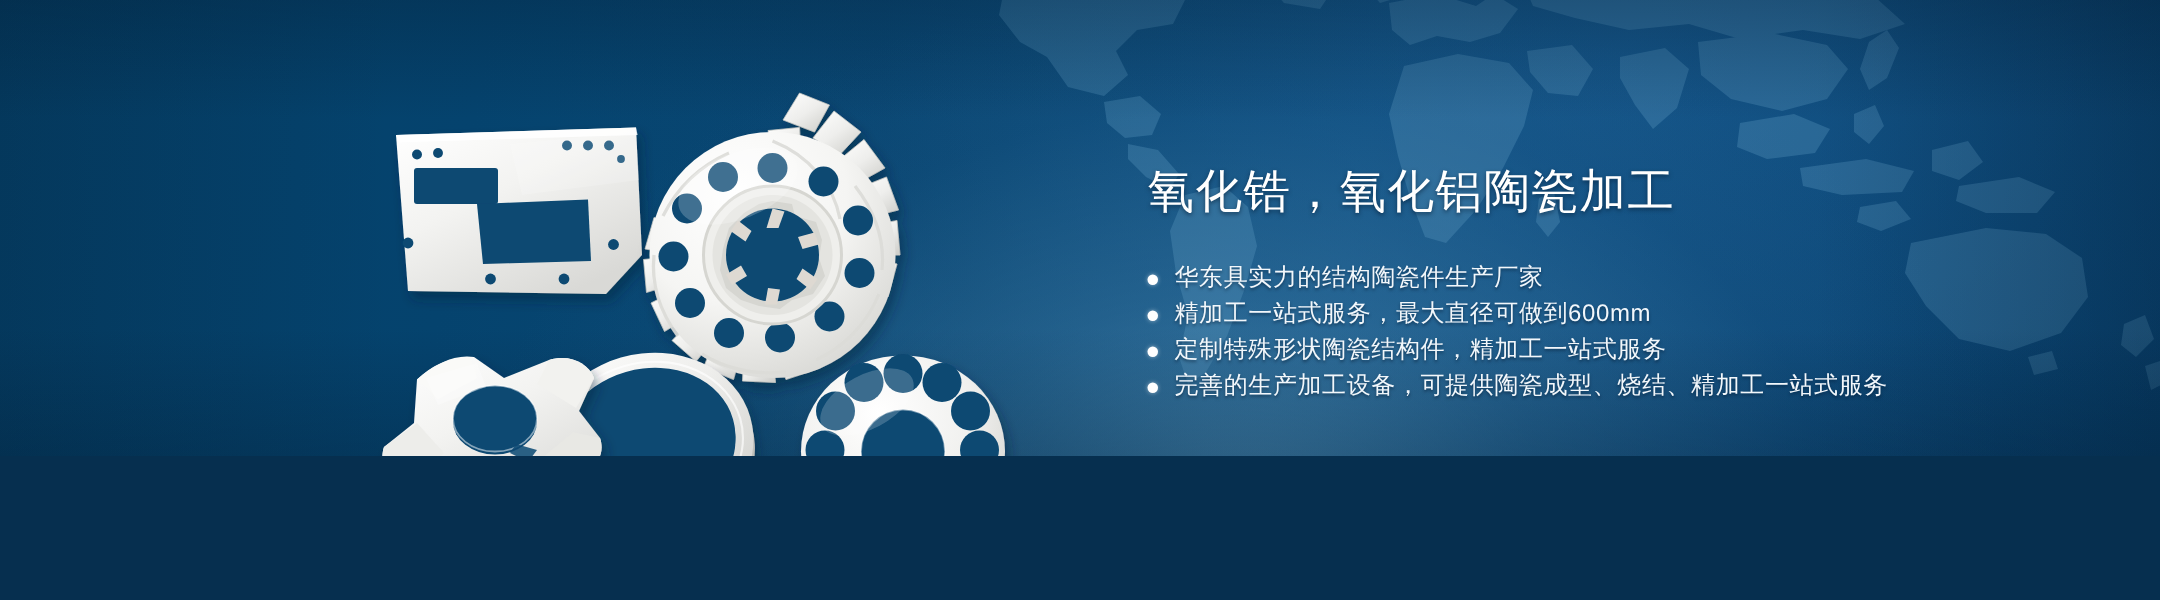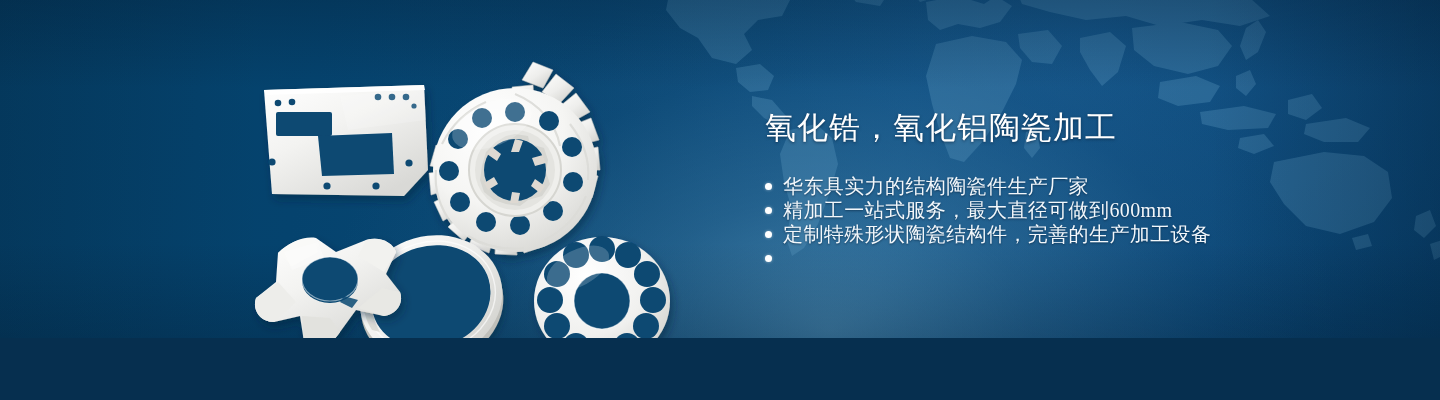--- a/index.html
+++ b/index.html
@@ -3,23 +3,23 @@
 <meta charset="utf-8">
 <style>
   html, body {
     margin: 0;
     padding: 0;
     background: #062f4f;
   }
   #banner {
     position: relative;
     width: 1440px;
-    height: 338px;
+    height: 304px;
     overflow: hidden;
-    font-family: Liberation Serif, serif;
+    font-family: Liberation Sans, sans-serif;
     background: #0369a1;
   }
 
   
   .bg-base {
     position: absolute; inset: 0;
     background:
       radial-gradient(ellipse 620px 420px at 830px 330px,
           rgba(110,170,205,0.55) 0%,
           rgba(80,140,180,0.33) 32%,
@@ -87,21 +87,21 @@
   .dot {
     width: 7px; height: 7px;
     border-radius: 50%;
     background: #ffffff;
     margin-right: 11px;
     flex: 0 0 auto;
     box-shadow: 0 0 3px rgba(255,255,255,0.5);
   }
   .bullet-text {
     color: #f2f7fb;
-    font-size: 20px;
+    font-size: 16px;
     line-height: 24px;
     letter-spacing: 0.4px;
     white-space: nowrap;
     text-shadow: 0 1px 2px rgba(0,20,40,0.5);
   }
 </style>
 </head>
 <body>
 
 <div id="banner">
@@ -357,21 +357,22 @@
       <li class="bullet">
         <span class="dot"></span>
         <span class="bullet-text">华东具实力的结构陶瓷件生产厂家</span>
       </li>
       <li class="bullet">
         <span class="dot"></span>
         <span class="bullet-text">精加工一站式服务，最大直径可做到600mm</span>
       </li>
       <li class="bullet">
         <span class="dot"></span>
-        <span class="bullet-text">定制特殊形状陶瓷结构件，完善的生产加工设备</span>
+        <span class="bullet-text">定制特殊形状陶瓷结构件，精加工一站式服务</span>
       </li>
       <li class="bullet">
         <span class="dot"></span>
+        <span class="bullet-text">完善的生产加工设备，可提供陶瓷成型、烧结、精加工一站式服务</span>
       </li>
     </ul>
   </div>
 
 </div>
 
 </body></html>

